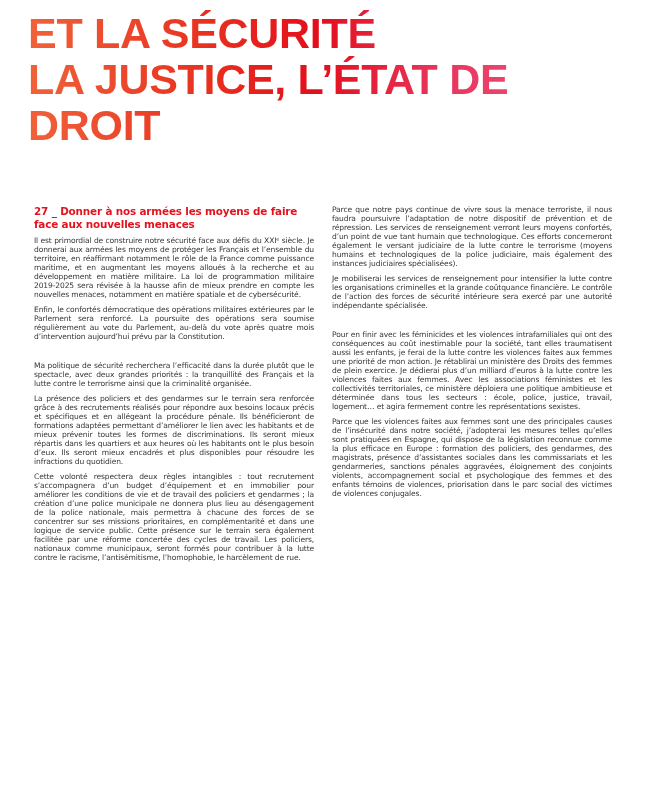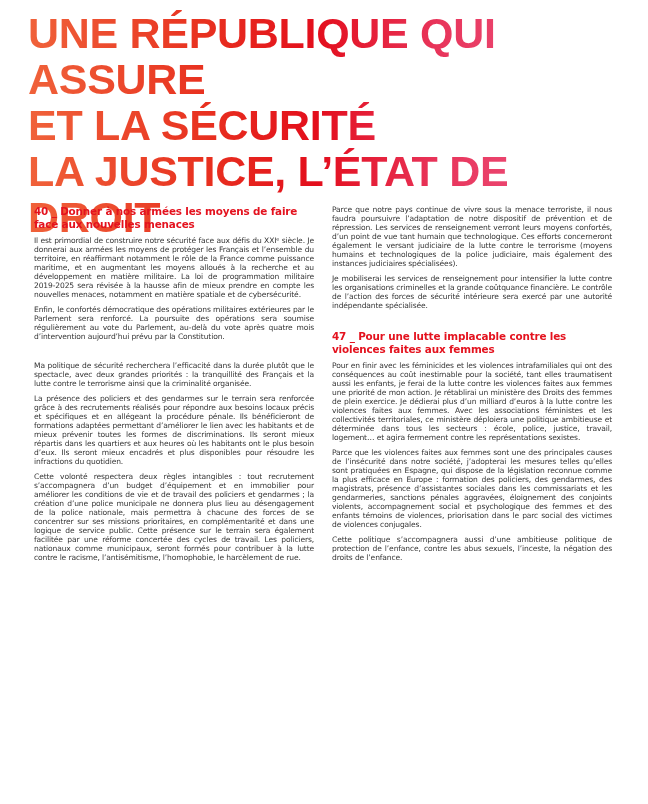--- a/index.html
+++ b/index.html
@@ -26,44 +26,41 @@
       font-family: "DejaVu Sans", sans-serif;
       font-size: 7.55px; line-height: 9px; text-align: justify;
       letter-spacing: -0.12px; hyphens: manual;
     }
     .gap { height: 14px; }
   </style>
 </head>
 <body>
 
 <h1 class="title">
-  <span>UNE RÉPUBLIQUE QUI ASSURE</span>
   <span>ET LA SÉCURITÉ</span>
   <span>LA JUSTICE, L’ÉTAT DE DROIT</span>
 </h1>
 
 <div class="col left">
   <section>
-    <h2>40 _ Donner à nos armées les moyens de faire face aux nouvelles menaces</h2>
+    <h2>27 _ Donner à nos armées les moyens de faire face aux nouvelles menaces</h2>
     <p>Il est primordial de construire notre sécurité face aux défis du XXIᵉ siècle. Je donnerai aux armées les moyens de protéger les Français et l’ensemble du territoire, en réaffirmant notamment le rôle de la France comme puissance maritime, et en augmentant les moyens alloués à la recherche et au développement en matière mi­litaire. La loi de programmation militaire 2019-2025 sera révisée à la hausse afin de mieux prendre en compte les nouvelles menaces, notamment en matière spatiale et de cybersécurité.</p>
     <p>Enfin, le confortés démocratique des opérations militaires exté­rieures par le Parlement sera renforcé. La poursuite des opérations sera soumise régulièrement au vote du Parlement, au-delà du vote après quatre mois d’intervention aujourd’hui prévu par la Consti­tution.</p>
   </section>
   <div class="gap"></div>
   <section>
     <p>Ma politique de sécurité recherchera l’efficacité dans la durée plu­tôt que le spectacle, avec deux grandes priorités : la tranquillité des Français et la lutte contre le terrorisme ainsi que la crimina­lité organisée.</p>
     <p>La présence des policiers et des gendarmes sur le terrain sera ren­forcée grâce à des recrutements réalisés pour répondre aux besoins locaux précis et spécifiques et en allégeant la procédure pénale. Ils bénéficieront de formations adaptées permettant d’améliorer le lien avec les habitants et de mieux prévenir toutes les formes de discriminations. Ils seront mieux répartis dans les quartiers et aux heures où les habitants ont le plus besoin d’eux. Ils seront mieux encadrés et plus disponibles pour résoudre les infractions du quo­tidien.</p>
     <p>Cette volonté respectera deux règles intangibles : tout recrute­ment s’accompagnera d’un budget d’équipement et en immobilier pour améliorer les conditions de vie et de travail des policiers et gendarmes ; la création d’une police municipale ne donnera plus lieu au désengagement de la police nationale, mais permettra à chacune des forces de se concentrer sur ses missions prioritaires, en complémentarité et dans une logique de service public. Cette présence sur le terrain sera également facilitée par une réforme concertée des cycles de travail. Les policiers, nationaux comme municipaux, seront formés pour contribuer à la lutte contre le ra­cisme, l’antisémitisme, l’homophobie, le harcèlement de rue.</p>
   </section>
 </div>
 
 <div class="col right">
   <section>
     <p>Parce que notre pays continue de vivre sous la menace terroriste, il nous faudra poursuivre l’adaptation de notre dispositif de pré­vention et de répression. Les services de renseignement verront leurs moyens confortés, d’un point de vue tant humain que techno­logique. Ces efforts concerneront également le versant judiciaire de la lutte contre le terrorisme (moyens humains et technologiques de la police judiciaire, mais également des instances judiciaires spécialisées).</p>
     <p>Je mobiliserai les services de renseignement pour intensifier la lutte contre les organisations criminelles et la grande coût­quance financière. Le contrôle de l’action des forces de sécurité intérieure sera exercé par une autorité indépendante spécialisée.</p>
   </section>
   <div class="gap"></div>
   <section>
-    <h2>47 _ Pour une lutte implacable contre les violences faites aux femmes</h2>
     <p>Pour en finir avec les féminicides et les violences intrafamiliales qui ont des conséquences au coût inestimable pour la société, tant elles traumatisent aussi les enfants, je ferai de la lutte contre les violences faites aux femmes une priorité de mon action. Je rétabli­rai un ministère des Droits des femmes de plein exercice. Je dédie­rai plus d’un milliard d’euros à la lutte contre les violences faites aux femmes. Avec les associations féministes et les collectivités territoriales, ce ministère déploiera une politique ambitieuse et déterminée dans tous les secteurs : école, police, justice, travail, logement… et agira fermement contre les représentations sexistes.</p>
     <p>Parce que les violences faites aux femmes sont une des principales causes de l’insécurité dans notre société, j’adopterai les mesures telles qu’elles sont pratiquées en Espagne, qui dispose de la législation reconnue comme la plus efficace en Europe : formation des policiers, des gendarmes, des magistrats, présence d’assistantes sociales dans les commissariats et les gendarmeries, sanctions pé­nales aggravées, éloignement des conjoints violents, accompagne­ment social et psychologique des femmes et des enfants témoins de violences, priorisation dans le parc social des victimes de vio­lences conjugales.</p>
-    <p>Cette politique s’accompagnera aussi d’une ambitieuse politique de protection de l’enfance, contre les abus sexuels, l’inceste, la né­gation des droits de l’enfance.</p>
   </section>
 </div>
 
 </body></html>

